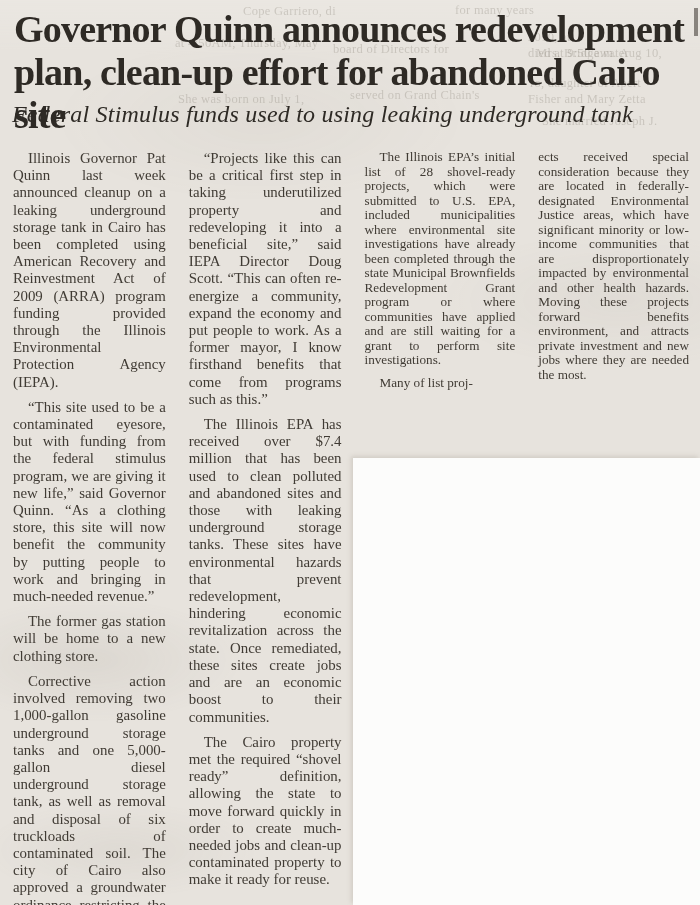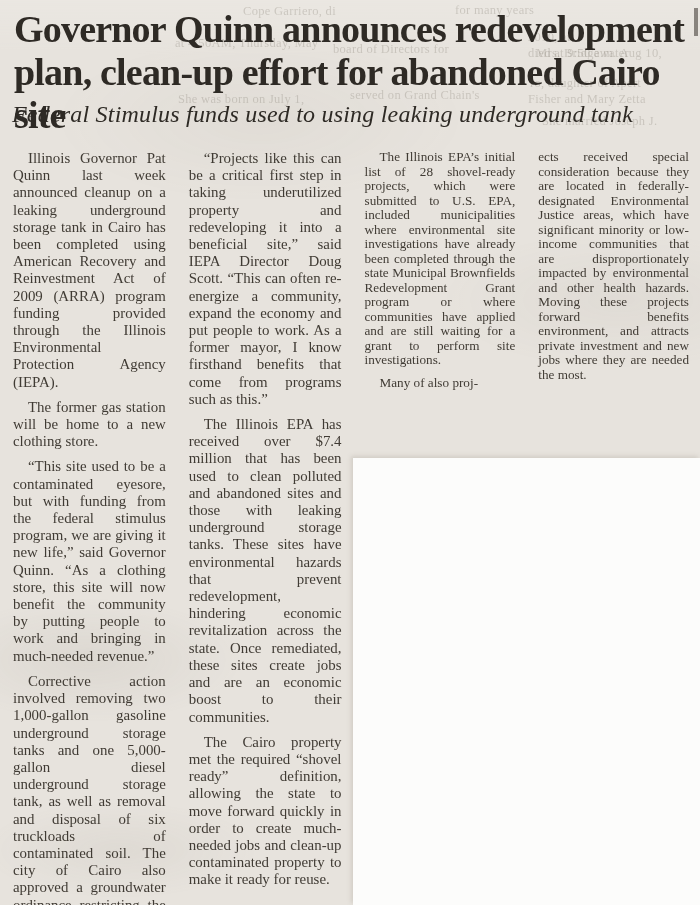--- a/index.html
+++ b/index.html
@@ -70,30 +70,30 @@
   <span class="ghost g10">Fisher and Mary Zetta</span>
   <span class="ghost g11">She married Joseph J.</span>
 
   <h1 class="headline"><span>Governor Quinn announces redevelopment</span><br><span>plan, clean-up effort for abandoned Cairo site</span></h1>
 
   <div class="subhead">Federal Stimulus funds used to using leaking underground tank</div>
 
   <div class="body-columns">
     <div class="col col1">
       <p>Illinois Governor Pat Quinn last week announced cleanup on a leaking underground storage tank in Cairo has been completed using American Recovery and Reinvestment Act of 2009 (ARRA) program funding provided through the Illinois Environmental Protection Agency (IEPA).</p>
+      <p>“This site used to be a contaminated eyesore, but with funding from the federal stimulus program, we are giving it new life,” said Governor Quinn. “As a clothing store, this site will now benefit the community by putting people to work and bringing in much-needed revenue.”</p>
       <p>The former gas station will be home to a new clothing store.</p>
-      <p>“This site used to be a contaminated eyesore, but with funding from the federal stimulus program, we are giving it new life,” said Governor Quinn. “As a clothing store, this site will now benefit the community by putting people to work and bringing in much-needed revenue.”</p>
       <p>Corrective action involved removing two 1,000-gallon gasoline underground storage tanks and one 5,000-gallon diesel underground storage tank, as well as removal and disposal of six truckloads of contaminated soil. The city of Cairo also approved a groundwater ordinance restricting the use of groundwater for drinking purposes within city limits, which eliminates</p>
     </div>
     <div class="col col2">
       <p>“Projects like this can be a critical first step in taking underutilized property and redeveloping it into a beneficial site,” said IEPA Director Doug Scott. “This can often re-energize a community, expand the economy and put people to work. As a former mayor, I know firsthand benefits that come from programs such as this.”</p>
       <p>The Illinois EPA has received over $7.4 million that has been used to clean polluted and abandoned sites and those with leaking underground storage tanks. These sites have environmental hazards that prevent redevelopment, hindering economic revitalization across the state. Once remediated, these sites create jobs and are an economic boost to their communities.</p>
       <p>The Cairo property met the required “shovel ready” definition, allowing the state to move forward quickly in order to create much-needed jobs and clean-up contaminated property to make it ready for reuse.</p>
     </div>
     <div class="col col3">
       <p>The Illinois EPA’s initial list of 28 shovel-ready projects, which were submitted to U.S. EPA, included municipalities where environmental site investigations have already been completed through the state Municipal Brownfields Redevelopment Grant program or where communities have applied and are still waiting for a grant to perform site investigations.</p>
-      <p>Many of also proj-</p>
+      <p>Many of list proj-</p>
     </div>
     <div class="col col4">
       <p class="cont">ects received special consideration because they are located in federally-designated Environmental Justice areas, which have significant minority or low-income communities that are disproportionately impacted by environmental and other health hazards. Moving these projects forward benefits environment, and attracts private investment and new jobs where they are needed the most.</p>
     </div>
   </div>
 </div>
 
 </body></html>

